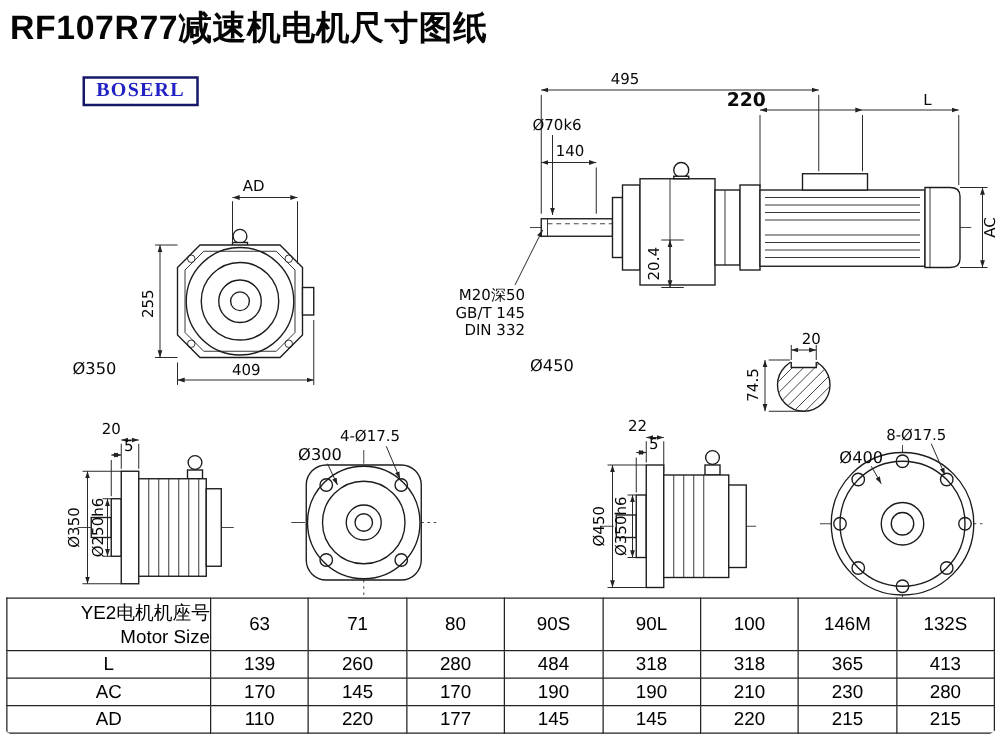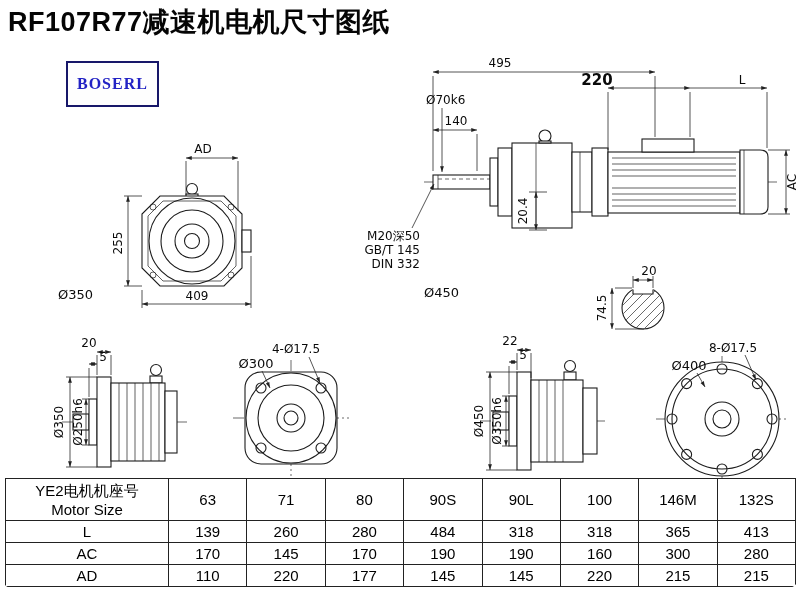--- a/index.html
+++ b/index.html
@@ -7,21 +7,21 @@
     position:relative; width:800px; height:589px; background:#ffffff;
     overflow:hidden; font-family:"Liberation Sans", sans-serif; color:#000;border-radius:15px;
   }
   .title {
     position:absolute; left:8px; top:4px; margin:0;
     font-size:27px; font-weight:700; color:#050505; letter-spacing:0.5px;
     font-family:"Liberation Sans", sans-serif;
   }
   .logo {
     position:absolute; left:66px; top:61px; border:2px solid #171769;
-    padding:12px 9px; background:#fefefe;
+    padding:1px 9px; background:#fefefe;
   }
   .logo span {
     font-size:16px; font-weight:700; color:#2222c4; letter-spacing:1px;
     font-family:"Liberation Serif", serif;
   }
   svg.drawing { position:absolute; left:0; top:40px; }
   .ol   { stroke:#1c1c1c; stroke-width:1.1; fill:none; }
   .olf  { stroke:#1c1c1c; stroke-width:1.1; fill:#ffffff; }
   .thin { stroke:#1c1c1c; stroke-width:0.7; fill:none; }
   .dim  { stroke:#2a2a2a; stroke-width:0.8; fill:none; }
@@ -34,21 +34,21 @@
   .size-table {
     position:absolute; left:5px; top:478px; width:791px;
     border-collapse:collapse; table-layout:fixed; font-size:15px; color:#000;
   }
   .size-table th, .size-table td {
     border:1px solid #222; text-align:center; vertical-align:middle;
     padding:0; height:21px; font-weight:400; background:#fff;
   }
   .size-table th { height:41px; }
   .size-table .first { width:162px; }
-  .size-table .first div { line-height:19px; }
+  .size-table .first div { line-height:19px;text-align:right; }
 </style>
 </head>
 <body>
 
 <div class="page">
 
   <h1 class="title">RF107R77减速机电机尺寸图纸</h1>
 
   <div class="logo">
     <span>BOSERL</span>
@@ -334,22 +334,22 @@
       <td>365</td>
       <td>413</td>
     </tr>
     <tr>
       <td class="first">AC</td>
       <td>170</td>
       <td>145</td>
       <td>170</td>
       <td>190</td>
       <td>190</td>
-      <td>160</td>
-      <td>300</td>
+      <td>210</td>
+      <td>230</td>
       <td>280</td>
     </tr>
     <tr>
       <td class="first">AD</td>
       <td>110</td>
       <td>220</td>
       <td>177</td>
       <td>145</td>
       <td>145</td>
       <td>220</td>

